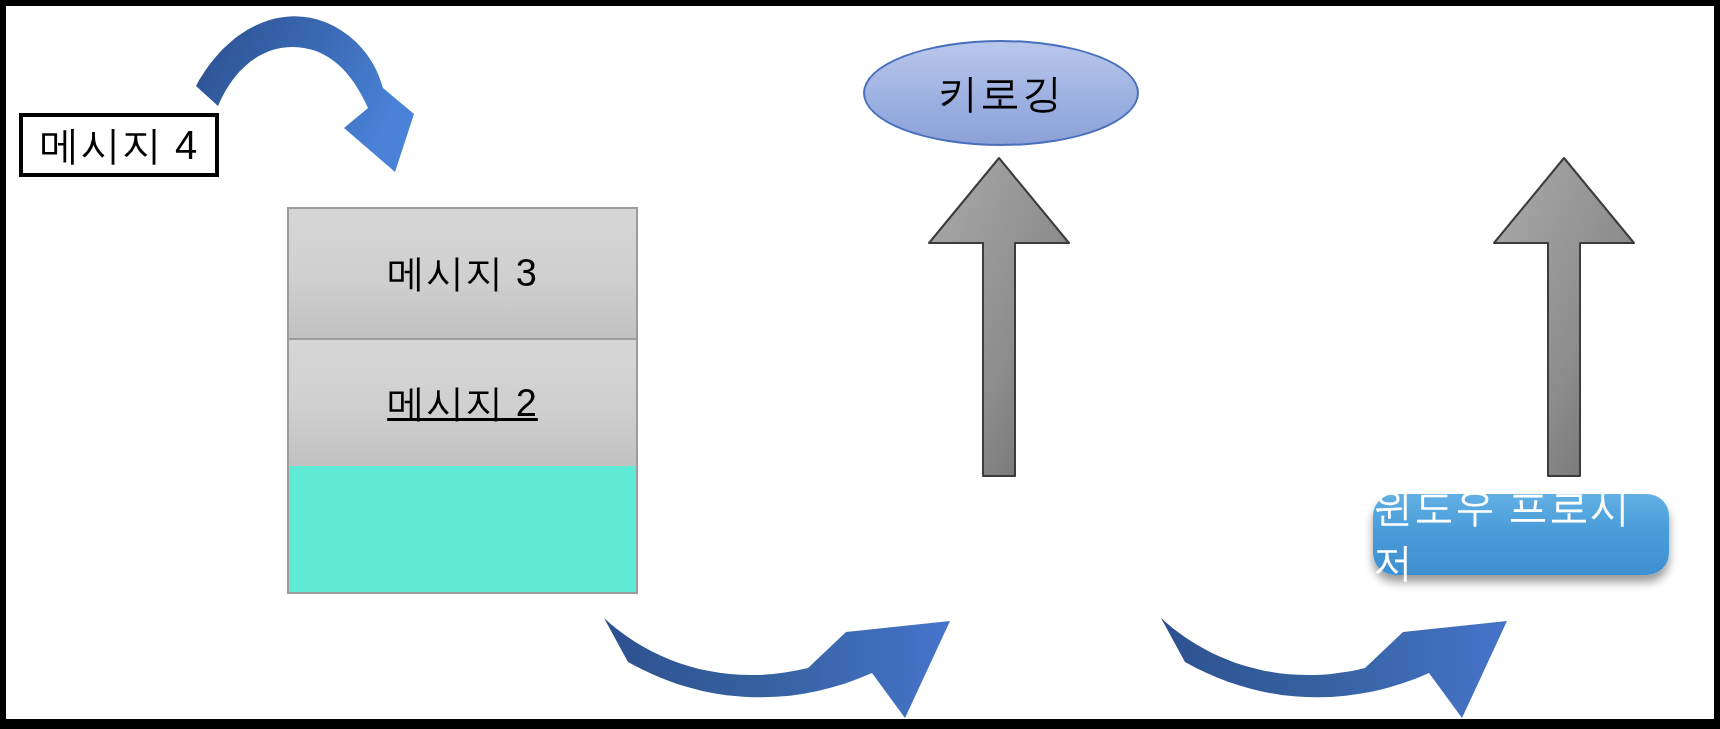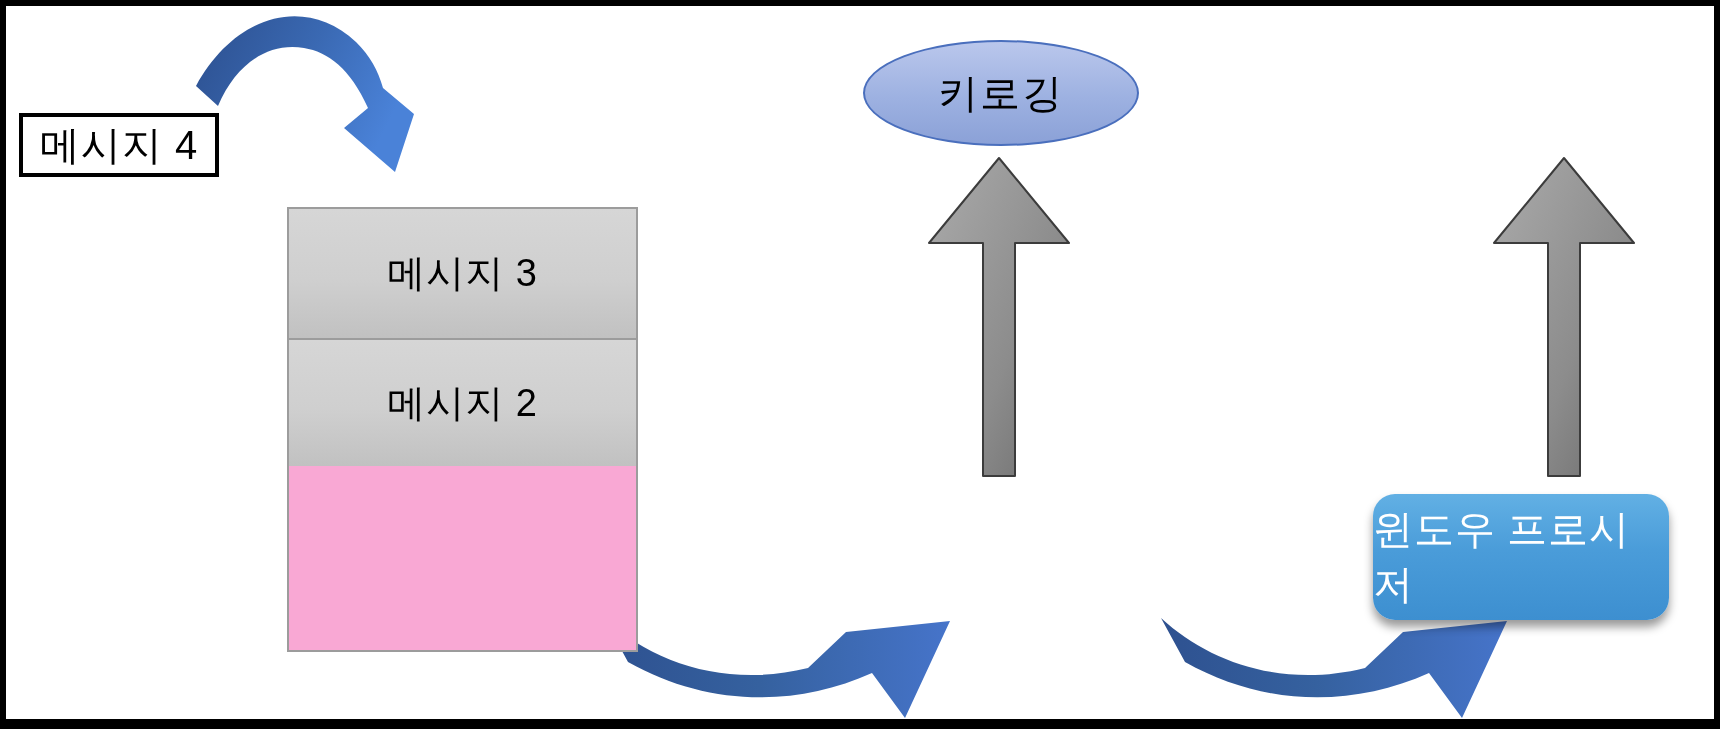--- a/index.html
+++ b/index.html
@@ -12,47 +12,47 @@
   .svg-layer{position:absolute;left:0;top:0;width:1720px;height:729px;}
   .abs{position:absolute;box-sizing:border-box;display:flex;align-items:center;justify-content:center;}
 
   .msg4-box{
     left:13px;top:107px;width:200px;height:64px;
     background:#fff;border:4px solid #000;
     font-size:40px;color:#000;letter-spacing:1px;
   }
 
   .stack{
-    left:281px;top:201px;width:351px;height:445px;
-    border:2px solid #9c9c9c;display:block;background:#f9a8d4;
+    left:281px;top:201px;width:351px;height:387px;
+    border:2px solid #9c9c9c;display:block;background:#5eead4;
   }
   .stack-row{
     width:100%;height:129px;display:flex;align-items:center;justify-content:center;
     background:linear-gradient(180deg,#d6d6d6 0%,#cfcfcf 55%,#c1c1c1 100%);
     font-size:38px;color:#000;box-sizing:border-box;letter-spacing:1px;
   }
-  .stack-row + .stack-row{border-top:2px solid #9c9c9c;height:128px;}
+  .stack-row + .stack-row{border-top:2px solid #9c9c9c;height:128px;text-decoration:underline;}
 
   .ellipse{
     border-radius:50%;
     background:linear-gradient(180deg,#bac7ec 0%,#9db1e1 55%,#8ba1d7 100%);
     border:2px solid #4a6fbd;
     font-size:40px;color:#000;letter-spacing:2px;
   }
   .ellipse-1{left:857px;top:34px;width:276px;height:106px;}
   .ellipse-2{left:1394px;top:34px;width:271px;height:104px;}
 
   .proc-box{
     border-radius:22px;
     background:linear-gradient(180deg,#62b0e4 0%,#4a9cd9 45%,#3d8fd0 100%);
     box-shadow:0 7px 10px rgba(0,0,0,0.40);
     color:#fff;font-size:40px;letter-spacing:1px;
   }
   .proc-1{left:857px;top:488px;width:288px;height:98px;}
-  .proc-2{left:1367px;top:488px;width:296px;height:126px;font-family:Liberation Serif, serif;}
+  .proc-2{left:1367px;top:488px;width:296px;height:81px;}
 </style>
 </head>
 <body>
 
 <div class="canvas">
 
   <svg class="svg-layer" viewBox="0 0 1720 729" xmlns="http://www.w3.org/2000/svg">
     <defs>
       <linearGradient id="blueGrad" x1="0" y1="0" x2="1" y2="0">
         <stop offset="0" stop-color="#2e5190"></stop>

